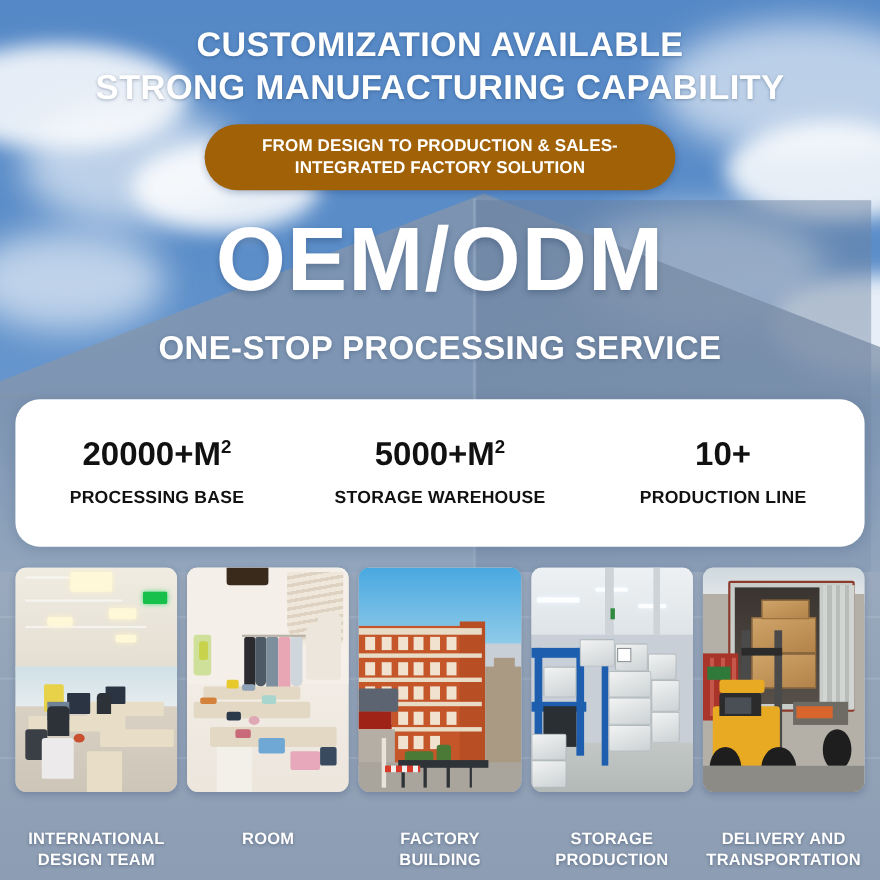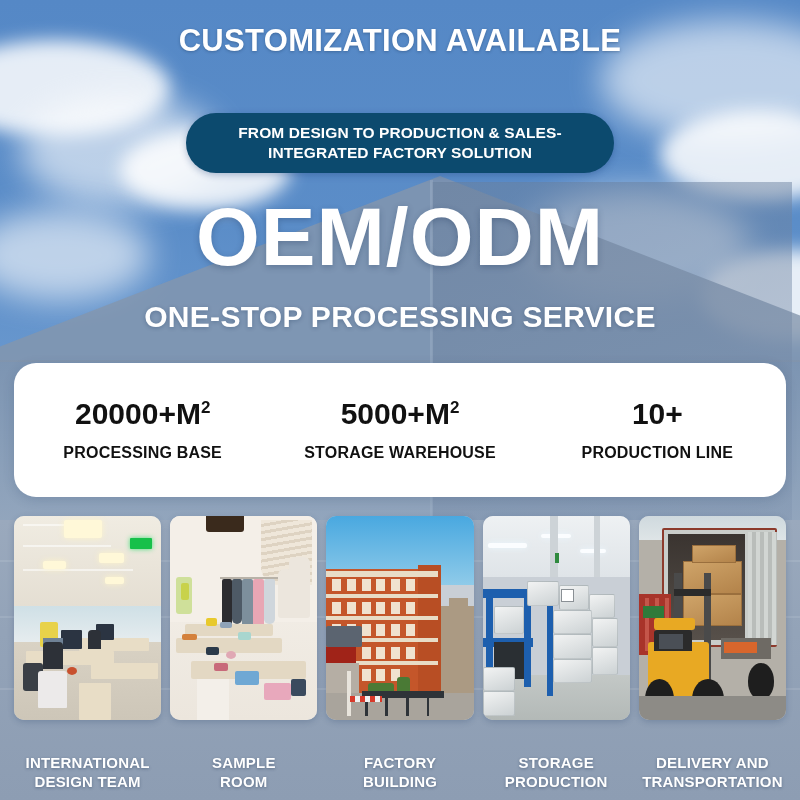--- a/index.html
+++ b/index.html
@@ -54,21 +54,21 @@
     font-weight:bold; font-size:31px; line-height:1.24;
     letter-spacing:.3px;
     text-shadow:0 1px 3px rgba(20,45,80,.35);
     padding-left:16px;
   }
   .headline .l2 { display:block; font-size:31.5px; }
 
   .pill {
     position:absolute; left:186px; top:113px;
     width:428px; height:60px;
-    background:#0c4a6e; border-radius:32px;
+    background:#a16207; border-radius:32px;
     display:flex; align-items:center; justify-content:center;
     box-shadow:0 2px 7px rgba(12,50,110,.30);
   }
   .pill-text {
     color:#fff; font-weight:bold; font-size:15.5px;
     line-height:1.32; text-align:center; letter-spacing:.1px;
     padding:0 22px;
   }
 
   .oem {
@@ -219,20 +219,21 @@
     <div class="ground-streak" style="left:0; right:0; top:40px;"></div>
     <div class="ground-streak" style="left:0; right:0; top:96px;"></div>
     <div class="ground-streak" style="left:0; right:0; top:168px;"></div>
   </div>
 </div>
 
 <div id="fg">
 
   <div class="headline">
     <span>CUSTOMIZATION AVAILABLE</span>
+    <span class="l2">STRONG MANUFACTURING CAPABILITY</span>
   </div>
 
   <div class="pill">
     <div class="pill-text">FROM DESIGN TO PRODUCTION &amp; SALES-INTEGRATED FACTORY SOLUTION</div>
   </div>
 
   <div class="oem">OEM/ODM</div>
   <div class="subhead">ONE-STOP PROCESSING SERVICE</div>
 
   <div class="stats-card">
@@ -422,21 +423,20 @@
       <div class="ph dl-ground"></div>
     </div>
   </div>
 
   <div class="captions">
     <div class="caption">
       <div>INTERNATIONAL</div>
       <div>DESIGN TEAM</div>
     </div>
     <div class="caption">
-      <div>SAMPLE</div>
       <div>ROOM</div>
     </div>
     <div class="caption">
       <div>FACTORY</div>
       <div>BUILDING</div>
     </div>
     <div class="caption">
       <div>STORAGE</div>
       <div>PRODUCTION</div>
     </div>

